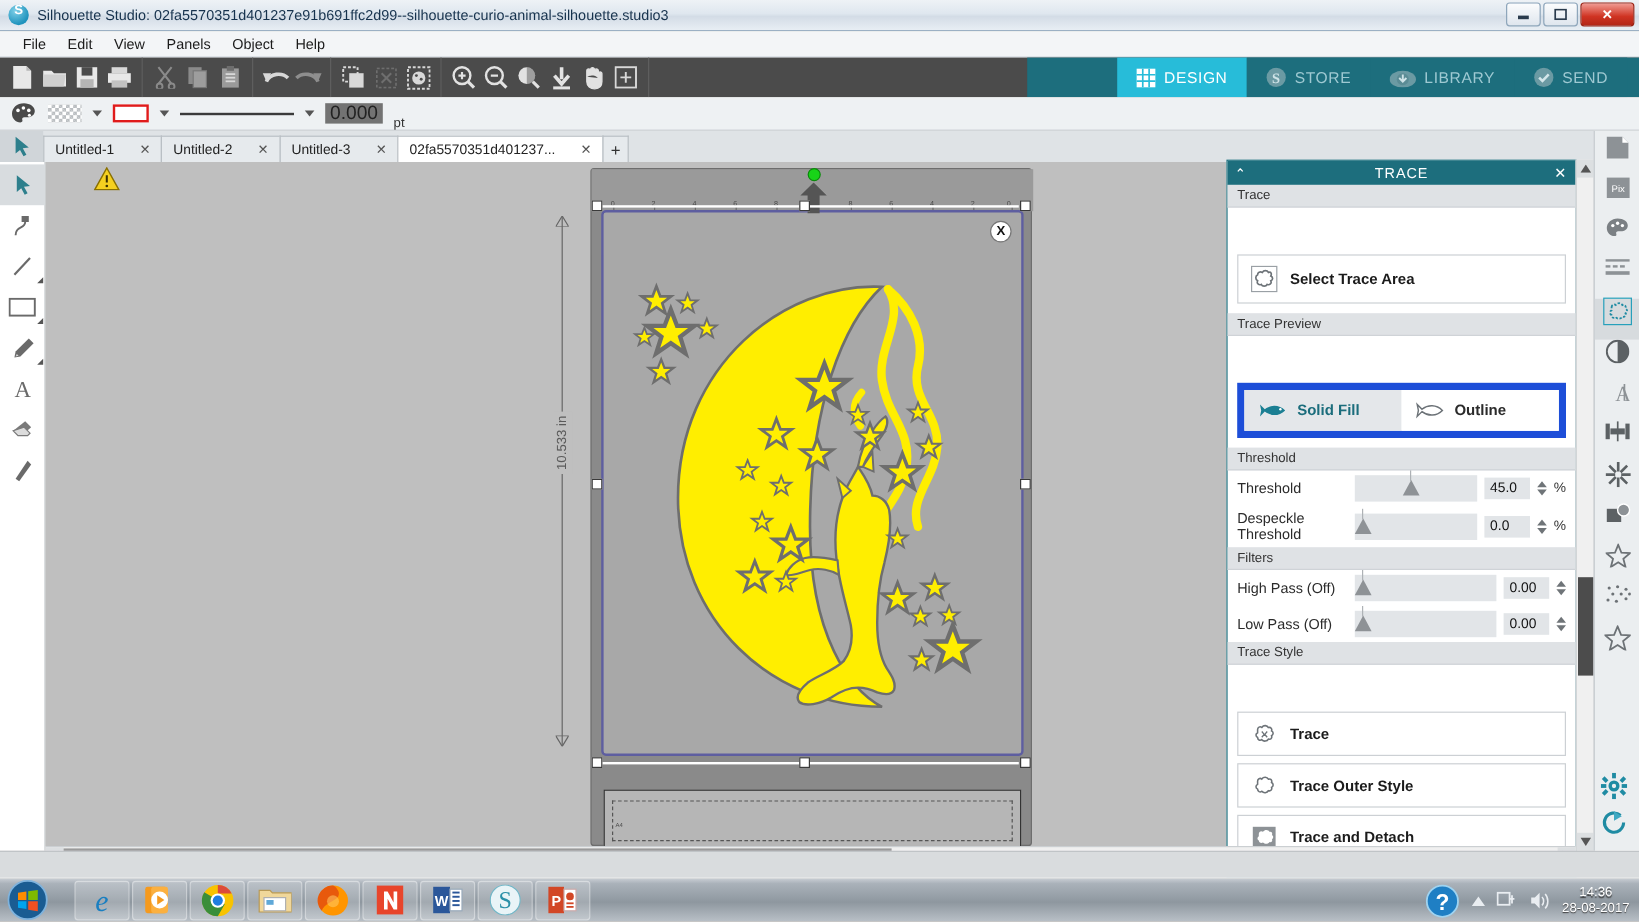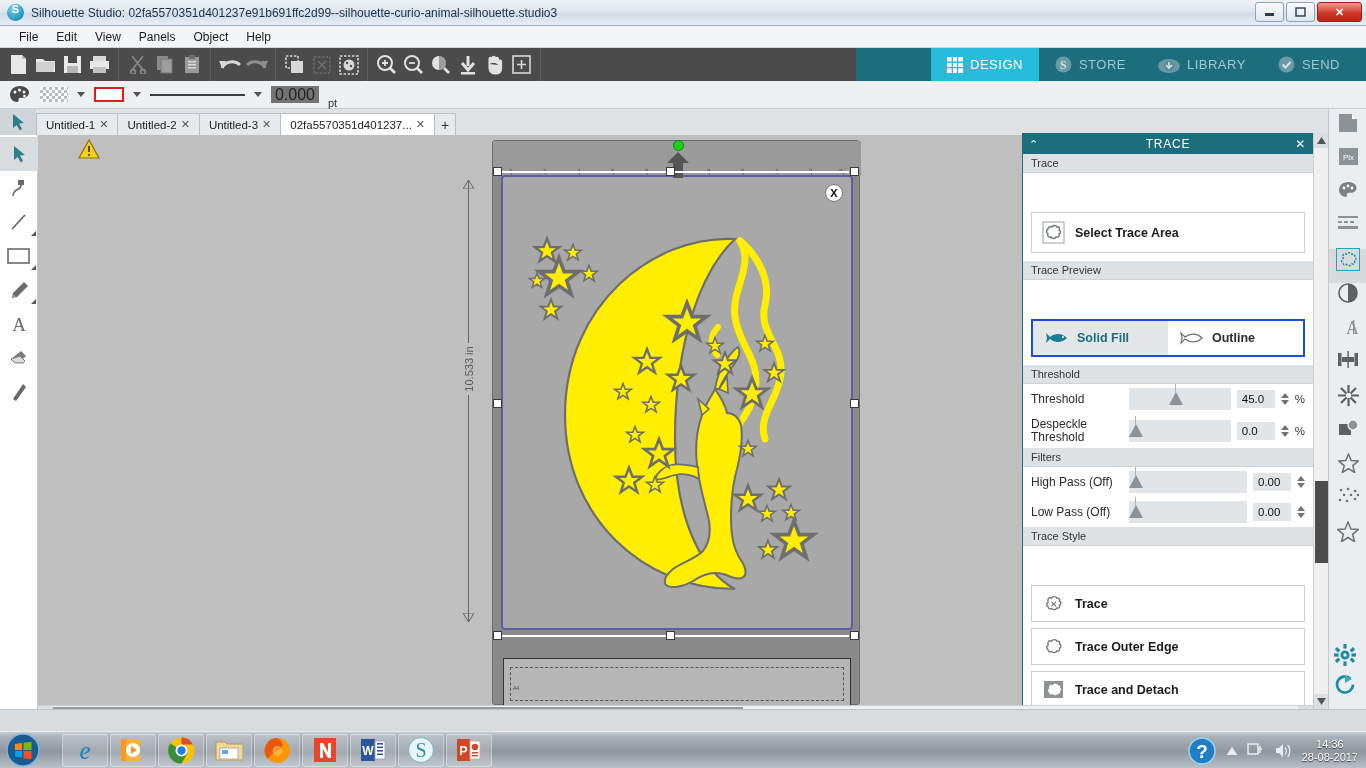--- a/index.html
+++ b/index.html
@@ -62,21 +62,21 @@
   #thickline { width:95px;height:0;border-top:2px solid #3b3b3b; }
   #ptval { width:48px;height:17px;background:#737373;border:none;font-size:16px;
     color:#222; text-align:center; line-height:17px; }
   .ptunit{ font-size:11px;color:#333;margin-top:16px; }
 
   
   #tabbar { position:absolute; left:0; top:109px; width:1366px; height:26px;
     background:#dfe3e6; display:flex; align-items:flex-end; }
   #tabbar .arrowcell { width:36px; height:26px; background:#d0d5d9;
     display:flex;align-items:center;justify-content:center; }
-  .dtab { height:22px; display:flex; align-items:center; gap:4px;
+  .dtab { height:22px; display:flex; align-items:center; gap:21px;
     padding:0 9px; font-size:11.5px; color:#222; background:#e6eaed;
     border:1px solid #b9bfc4; border-bottom:none; margin-right:-1px; }
   .dtab.active { background:#fff; }
   .dtab .x { font-size:11px; color:#555; }
   .addtab { width:22px; height:22px; background:#e6eaed; border:1px solid #b9bfc4;
     border-bottom:none; display:flex;align-items:center;justify-content:center;
     font-size:14px; color:#333; }
 
   
   #lefttools { position:absolute; left:0; top:135px; width:38px; height:574px;
@@ -134,21 +134,21 @@
     align-items:center; justify-content:center; font-size:12px; position:relative;
     letter-spacing:.8px; }
   #tracehdr .chev { position:absolute; left:6px; font-size:11px; }
   #tracehdr .cx { position:absolute; right:7px; font-size:12px; }
   .secthdr { background:#dfe2e5; font-size:11px; color:#333; padding:3px 8px;
     border-bottom:1px solid #cfd3d7; }
   .sectbody { padding:8px;margin-top:31px; }
   .bigbtn { border:1px solid #ccd0d4; background:#fff; display:flex;
     align-items:center; gap:10px; padding:8px 10px; font-size:12.5px;
     color:#1b1b1b; font-weight:bold; }
-  .prevrow { display:flex; border:2px solid #1d4ed8; }
+  .prevrow { display:flex; border:6px solid #1d4ed8; }
   .prevbtn { flex:1; display:flex; align-items:center; gap:8px; padding:10px 10px;
     font-size:12.5px; font-weight:bold; }
   .prevbtn.sel { background:#e4e7ea; color:#1b6d7c; }
   .prevbtn.unsel { background:#fff; color:#2b2b2b; }
   .sliderow { display:flex; align-items:center; padding:4px 8px; gap:6px; }
   .slabel { width:92px; font-size:12px; color:#2b2b2b; line-height:13px; }
   .strack { flex:1; height:22px; background:#e2e5e8; position:relative; }
   .sthumb { position:absolute; top:4px; width:0;height:0;
     border-left:7px solid transparent; border-right:7px solid transparent;
     border-bottom:13px solid #8e9296; }
@@ -724,21 +724,21 @@
       <svg width="23" height="21">
         <path d="M6 7c0-2 2-3 3.5-1.8C11 3 14 3.3 15 5.3c2-.6 3.3 1 2.6 2.8 1.8 1 1.8 3 0 4 .7 1.8-.6 3.4-2.6 2.8-1 2-4 2.3-5.5.5C8 16.6 6 15.6 6 13.6c-1.8-1-1.8-3 0-4z" fill="none" stroke="#6d7378" stroke-width="1.3"></path>
         <path d="M9.5 8.6l2 2.4-2 2.4M14 8.6l-2 2.4 2 2.4" fill="none" stroke="#6d7378" stroke-width="1.1"></path>
       </svg>
       <span>Trace</span>
     </div>
     <div class="stylebtn">
       <svg width="23" height="21">
         <path d="M6 7c0-2 2-3 3.5-1.8C11 3 14 3.3 15 5.3c2-.6 3.3 1 2.6 2.8 1.8 1 1.8 3 0 4 .7 1.8-.6 3.4-2.6 2.8-1 2-4 2.3-5.5.5C8 16.6 6 15.6 6 13.6c-1.8-1-1.8-3 0-4z" fill="#fff" stroke="#6d7378" stroke-width="1.3"></path>
       </svg>
-      <span>Trace Outer Edge</span>
+      <span>Trace Outer Style</span>
     </div>
     <div class="stylebtn">
       <svg width="23" height="21">
         <rect x="2" y="2" width="19" height="17" fill="#8d9296"></rect>
         <path d="M7 8c0-2 2-3 3.5-1.8C12 4 15 4.3 16 6.3c1.6-.4 2.6.9 2 2.5 1.4.9 1.4 2.6 0 3.5.6 1.5-.4 2.8-2 2.4-1 1.8-4 2-5.5.4C9 16 7 15.2 7 13.4c-1.5-.9-1.5-2.6 0-3.5z" fill="#fff"></path>
       </svg>
       <span>Trace and Detach</span>
     </div>
   </div>
 </div>

